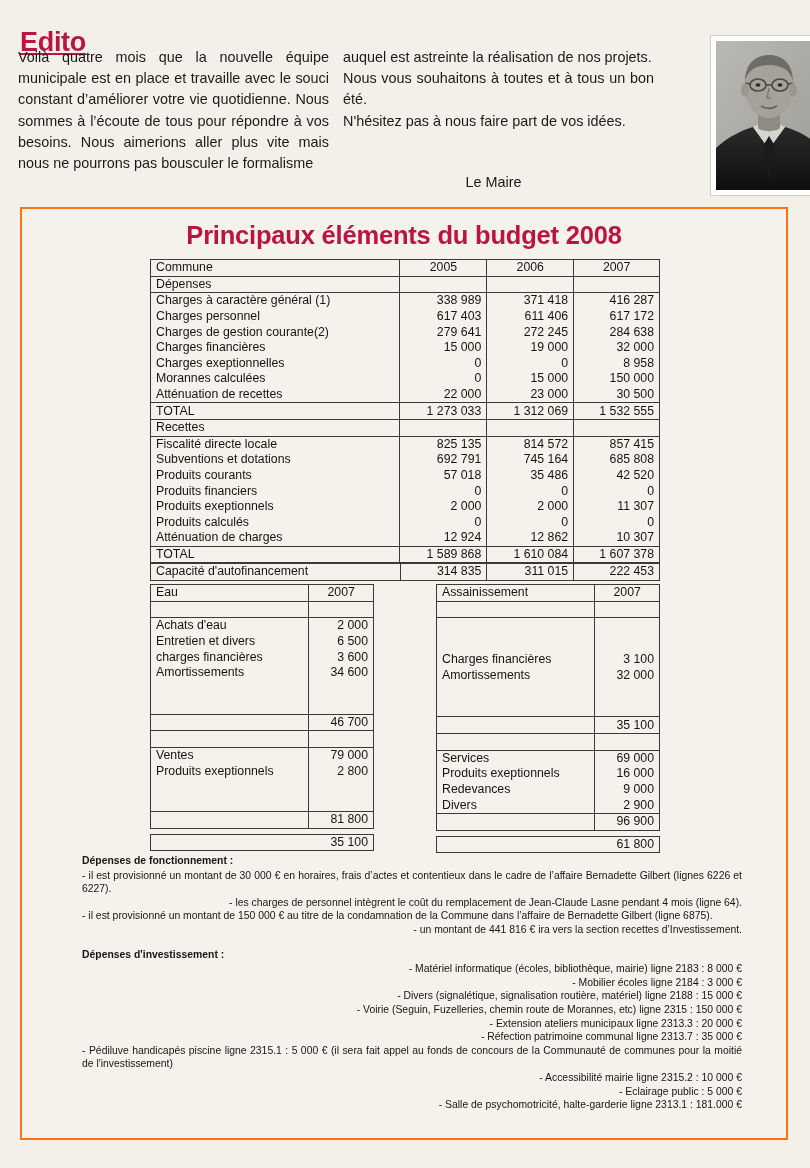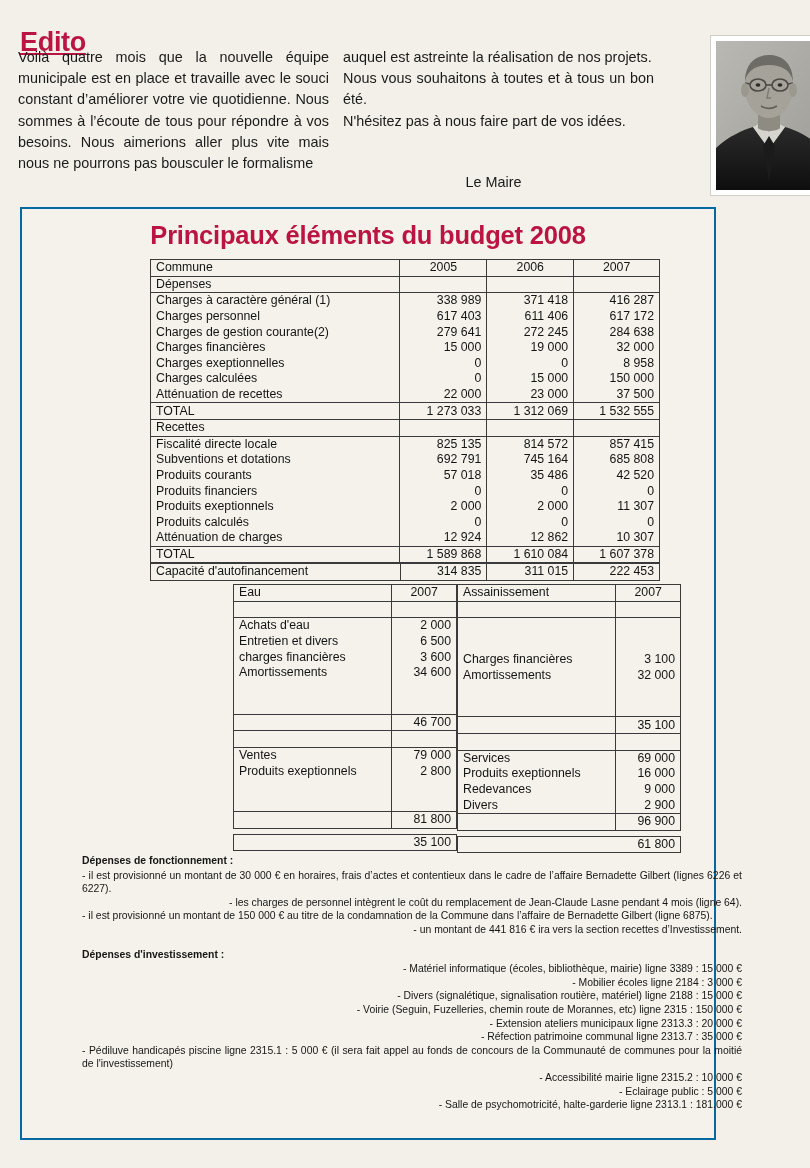--- a/index.html
+++ b/index.html
@@ -73,24 +73,24 @@
     box-sizing: border-box;
     border: 1px solid #cfcfc8;
   }
   #mayor-photo svg { display: block; }
 
   
   #budget-box {
     position: absolute;
     left: 20px;
     top: 207px;
-    width: 696px;
+    width: 768px;
     height: 933px;
     box-sizing: border-box;
-    border: 2px solid #0369a1;
+    border: 2px solid #f97316;
     background: #f4f2ea;
   }
   #budget-title {
     text-align: center;
     font-size: 25.5px;
     font-weight: bold;
     color: #bb1442;
     margin-top: 12px;
     letter-spacing: -0.2px;
   }
@@ -129,22 +129,21 @@
   #main-table col.c2 { width: 87px; }
   #main-table col.c3 { width: 86px; }
 
   
   #services-row {
     position: absolute;
     left: 128px;
     top: 375px;
     width: 510px;
     display: flex;
-    justify-content: flex-end;
-    margin-left: 21px;
+    justify-content: space-between;
   }
   .svc-table { width: 224px; }
   .svc-table col.s0 { width: 159px; }
   .svc-table col.s1 { width: 65px; }
   .svc-spacer { height: 11px; }
   .svc-spacer td { border-left: 1px solid #3a3a3a; border-right: 1px solid #3a3a3a; border-top: 1px solid #3a3a3a; border-bottom: 1px solid #3a3a3a; }
 
   
   #notes {
     position: absolute;
@@ -277,30 +276,30 @@
           <td class="num">19 000</td>
           <td class="num">32 000</td>
         </tr>
         <tr class="plain">
           <td class="lbl">Charges exeptionnelles</td>
           <td class="num">0</td>
           <td class="num">0</td>
           <td class="num">8 958</td>
         </tr>
         <tr class="plain">
-          <td class="lbl">Charges calculées</td>
+          <td class="lbl">Morannes calculées</td>
           <td class="num">0</td>
           <td class="num">15 000</td>
           <td class="num">150 000</td>
         </tr>
         <tr class="plain">
           <td class="lbl">Atténuation de recettes</td>
           <td class="num">22 000</td>
           <td class="num">23 000</td>
-          <td class="num">37 500</td>
+          <td class="num">30 500</td>
         </tr>
 
         <tr>
           <td class="lbl">TOTAL</td>
           <td class="num">1 273 033</td>
           <td class="num">1 312 069</td>
           <td class="num">1 532 555</td>
         </tr>
 
         <tr>
@@ -532,21 +531,21 @@
   <div id="notes">
     <div class="blk">
       <div class="hd">Dépenses de fonctionnement :</div>
       <div class="ln">- il est provisionné un montant de 30 000 € en horaires, frais d’actes et contentieux dans le cadre de l’affaire Bernadette Gilbert (lignes 6226 et 6227).</div>
       <div class="ln nojust">- les charges de personnel intègrent le coût du remplacement de Jean-Claude Lasne pendant 4 mois (ligne 64).</div>
       <div class="ln">- il est provisionné un montant de 150 000 € au titre de la condamnation de la Commune dans l’affaire de Bernadette Gilbert (ligne 6875).</div>
       <div class="ln nojust">- un montant de 441 816 € ira vers la section recettes d’Investissement.</div>
     </div>
     <div class="blk">
       <div class="hd">Dépenses d'investissement :</div>
-      <div class="ln nojust">- Matériel informatique (écoles, bibliothèque, mairie) ligne 3389 : 15 000 €</div>
+      <div class="ln nojust">- Matériel informatique (écoles, bibliothèque, mairie) ligne 2183 : 8 000 €</div>
       <div class="ln nojust">- Mobilier écoles ligne 2184 : 3 000 €</div>
       <div class="ln nojust">- Divers (signalétique, signalisation routière, matériel) ligne 2188 : 15 000 €</div>
       <div class="ln nojust">- Voirie (Seguin, Fuzelleries, chemin route de Morannes, etc) ligne 2315 : 150 000 €</div>
       <div class="ln nojust">- Extension ateliers municipaux ligne 2313.3 : 20 000 €</div>
       <div class="ln nojust">- Réfection patrimoine communal ligne 2313.7 : 35 000 €</div>
       <div class="ln">- Pédiluve handicapés piscine ligne 2315.1 : 5 000 € (il sera fait appel au fonds de concours de la  Communauté de communes pour la moitié de l'investissement)</div>
       <div class="ln nojust">- Accessibilité mairie ligne 2315.2 : 10 000 €</div>
       <div class="ln nojust">- Eclairage public : 5 000 €</div>
       <div class="ln nojust">- Salle de psychomotricité, halte-garderie ligne 2313.1 : 181.000 €</div>
     </div>

